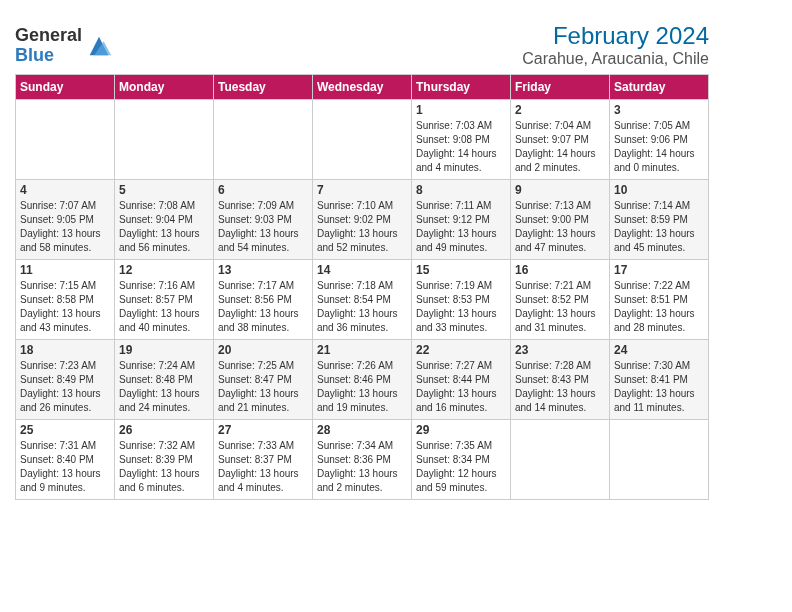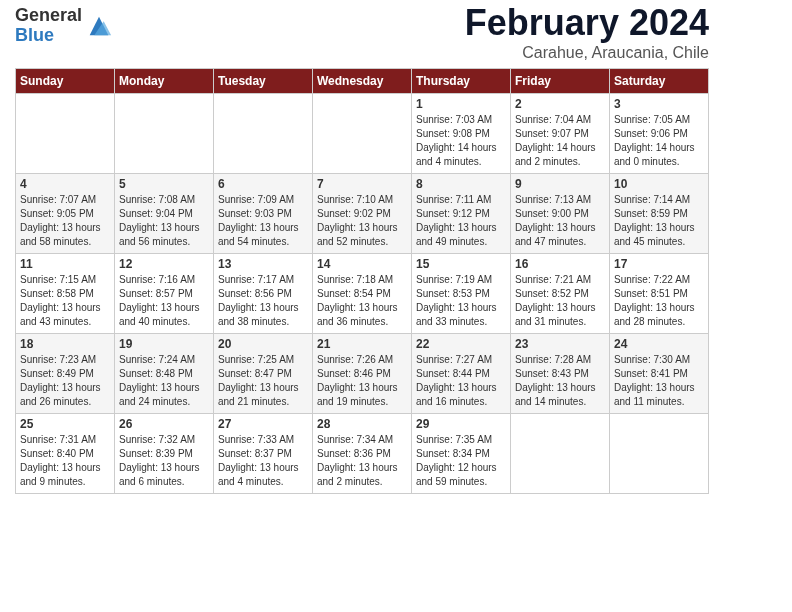--- a/index.html
+++ b/index.html
@@ -5,21 +5,21 @@
     * { box-sizing: border-box; margin: 0; padding: 0; }
     body {
       font-family: Arial, sans-serif;
       background: #fff;
       width: 792px;
       height: 612px;
       overflow: hidden;
     }
     .page {
       width: 724px;
-      padding: 2px 15px 10px 15px;
+      padding: 22px 15px 10px 15px;
     }
     .header-area {
       display: flex;
       justify-content: space-between;
       align-items: flex-start;
       margin-bottom: 6px;
     }
     .logo {
       display: flex;
       align-items: center;
@@ -42,35 +42,35 @@
     }
     .logo-icon {
       width: 28px;
       height: 28px;
       margin-left: 3px;
     }
     .title-area {
       text-align: right;
     }
     .month-title {
-      font-size: 36px;
-      font-weight: bold;
-      color: #0f172a;
+      font-size: 24px;
+      font-weight: normal;
+      color: #0369a1;
     }
     .subtitle {
       font-size: 16px;
       color: #555;
     }
     table {
       width: 100%;
       border-collapse: collapse;
       table-layout: fixed;
     }
     thead tr th {
-      background-color: #7f1d1d;
+      background-color: #be185d;
       color: #fff;
       font-size: 12px;
       font-weight: bold;
       padding: 5px 4px;
       text-align: left;
       border: 1px solid #ccc;
     }
     tbody tr td {
       border: 1px solid #ccc;
       vertical-align: top;

